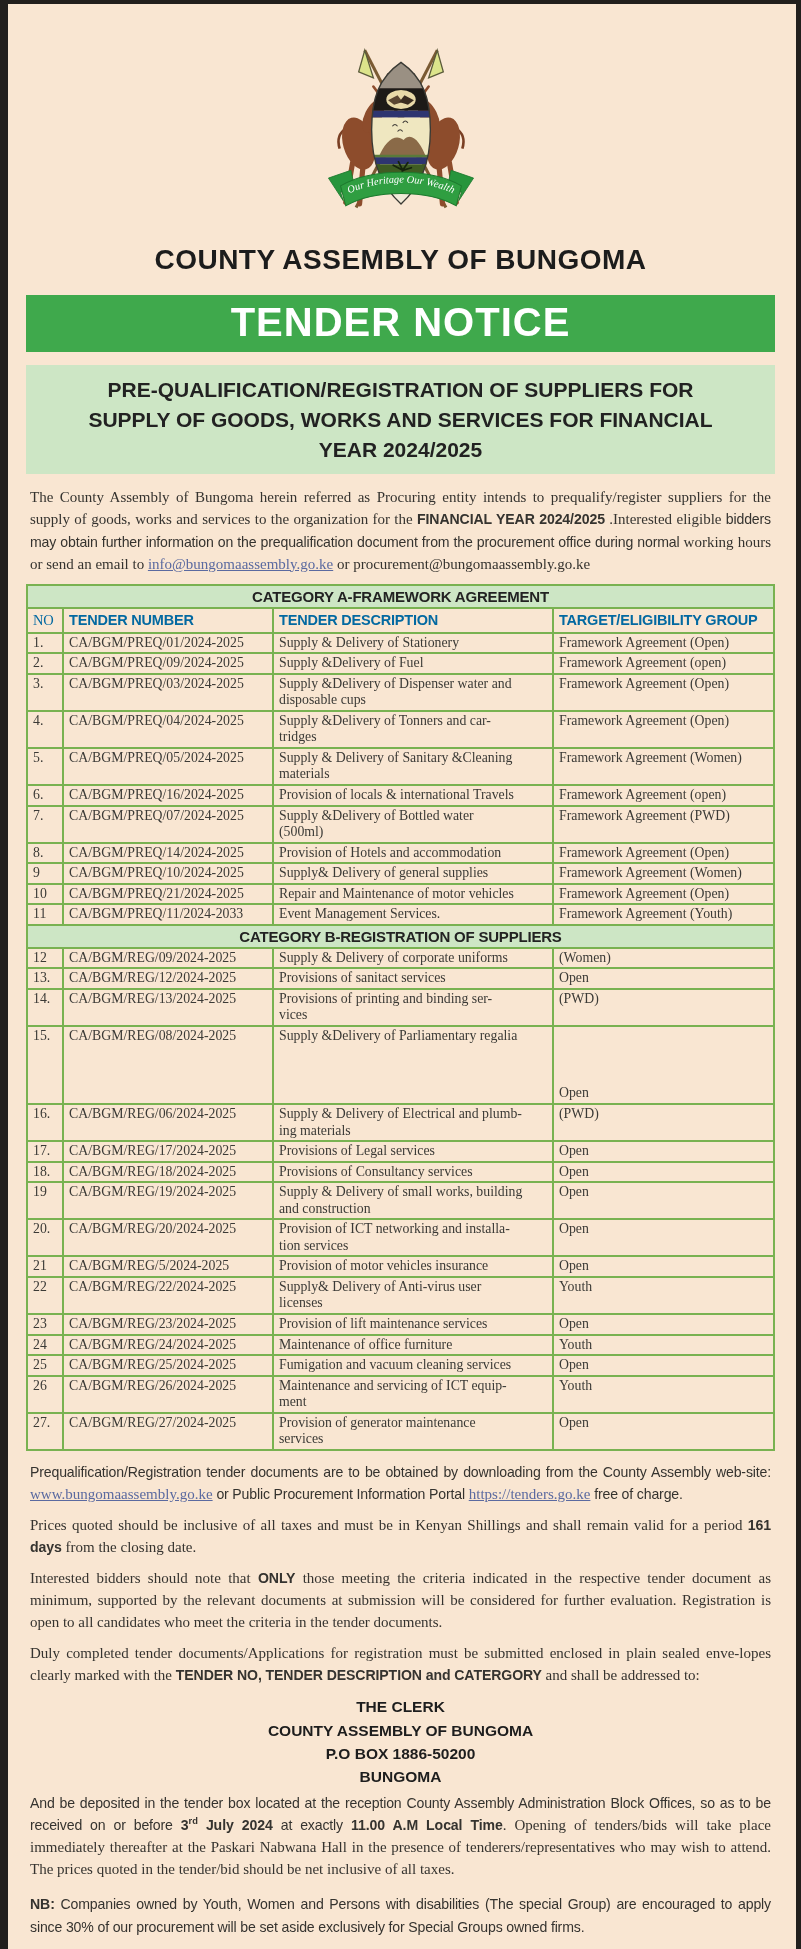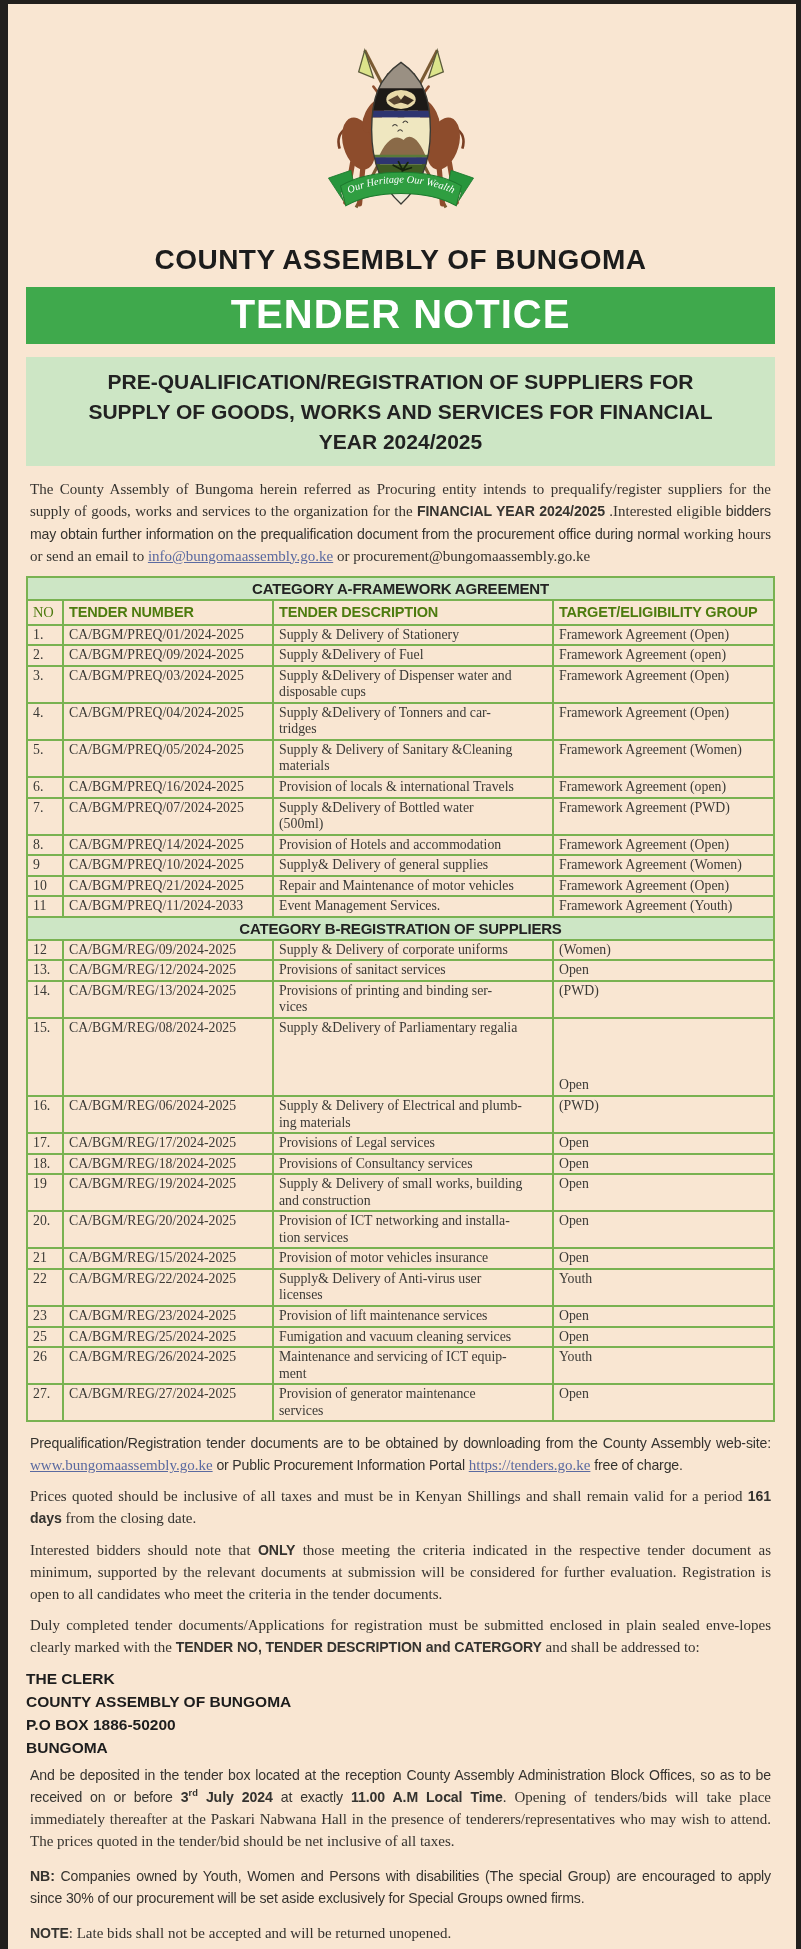--- a/index.html
+++ b/index.html
@@ -12,21 +12,21 @@
   .page {
     width:100%; min-height:1931px; background:#f9e6d2;
     padding:26px 21px 10px 18px; position:relative;
   }
   .crest-wrap { text-align:center; margin:0 0 2px 0; }
   .doc-title {
     text-align:center; font-weight:bold; font-size:28px; letter-spacing:.5px;
     color:#1c1c1c; margin:14px 0 0 0; font-family:"Liberation Sans", sans-serif;
   }
   .banner {
-    margin-top:11px; background:#3fa94c; color:#ffffff; text-align:center;
+    margin-top:19px; background:#3fa94c; color:#ffffff; text-align:center;
     font-weight:bold; font-size:40px; letter-spacing:1px; padding:5px 0 7px 0;
   }
   .subtitle-box {
     margin-top:13px; background:#cde6c5; color:#222222; text-align:center;
     font-weight:bold; font-size:21px; line-height:1.42; padding:10px 38px;
     font-family:"Liberation Sans", sans-serif;
   }
   .para {
     font-family:"Liberation Serif", serif; font-size:15px; line-height:1.47;
     color:#35332f; text-align:justify; margin:9px 4px 9px 4px;
@@ -41,31 +41,31 @@
     width:100%; border-collapse:collapse; margin:4px 0 10px 0;
     border:2px solid #14532d;
   }
   table.tender td, table.tender th { border:2px solid #79b251; padding:1px 5px; vertical-align:top; }
   tr.cat-row td {
     background:#cde6c5; text-align:center; font-family:"Liberation Sans", sans-serif;
     font-weight:bold; font-size:15px; color:#222; letter-spacing:-.2px; padding:2px 0;
   }
   tr.head-row th {
     font-family:"Liberation Sans", sans-serif; font-weight:bold; font-size:14.5px;
-    text-align:left; color:#4d7c0f; letter-spacing:-.2px; padding-top:3px; padding-bottom:3px;margin-left:32px;
+    text-align:left; color:#0369a1; letter-spacing:-.2px; padding-top:3px; padding-bottom:3px;margin-left:32px;
   }
   tr.head-row th.no-col { font-family:"Liberation Serif", serif; font-weight:normal; font-size:14.5px; }
   td.cell {
     font-family:"Liberation Serif", serif; font-size:13.8px; line-height:1.2; color:#3b3a36;
   }
   td.cell.desc { white-space:pre-line;border-radius:7px; }
   tr.tall-row { height:78px; }
   td.cell.bottom { vertical-align:bottom; }
   .address {
-    text-align:left; font-family:"Liberation Sans", sans-serif; font-weight:bold;
+    text-align:center; font-family:"Liberation Sans", sans-serif; font-weight:bold;
     font-size:15.5px; line-height:1.5; color:#1d1d1d; margin:6px 0 4px 0;
   }
   .mt-gap { margin-top:13px; }
 </style>
 </head>
 <body>
 
 <div class="frame">
   <div class="page">
 
@@ -286,36 +286,42 @@
           </tr>
           <tr>
             <td class="cell no">20.</td>
             <td class="cell num">CA/BGM/REG/20/2024-2025</td>
             <td class="cell desc">Provision of ICT networking and installa-
 tion services</td>
             <td class="cell target">Open</td>
           </tr>
           <tr>
             <td class="cell no">21</td>
-            <td class="cell num">CA/BGM/REG/15/2024-2025</td>
+            <td class="cell num">CA/BGM/REG/5/2024-2025</td>
             <td class="cell desc">Provision of motor vehicles insurance</td>
             <td class="cell target">Open</td>
           </tr>
           <tr>
             <td class="cell no">22</td>
             <td class="cell num">CA/BGM/REG/22/2024-2025</td>
             <td class="cell desc">Supply&amp; Delivery of Anti-virus user
 licenses</td>
             <td class="cell target">Youth</td>
           </tr>
           <tr>
             <td class="cell no">23</td>
             <td class="cell num">CA/BGM/REG/23/2024-2025</td>
             <td class="cell desc">Provision of lift maintenance services</td>
             <td class="cell target">Open</td>
+          </tr>
+          <tr>
+            <td class="cell no">24</td>
+            <td class="cell num">CA/BGM/REG/24/2024-2025</td>
+            <td class="cell desc">Maintenance of office furniture</td>
+            <td class="cell target">Youth</td>
           </tr>
           <tr>
             <td class="cell no">25</td>
             <td class="cell num">CA/BGM/REG/25/2024-2025</td>
             <td class="cell desc">Fumigation and vacuum cleaning services</td>
             <td class="cell target">Open</td>
           </tr>
           <tr>
             <td class="cell no">26</td>
             <td class="cell num">CA/BGM/REG/26/2024-2025</td>

